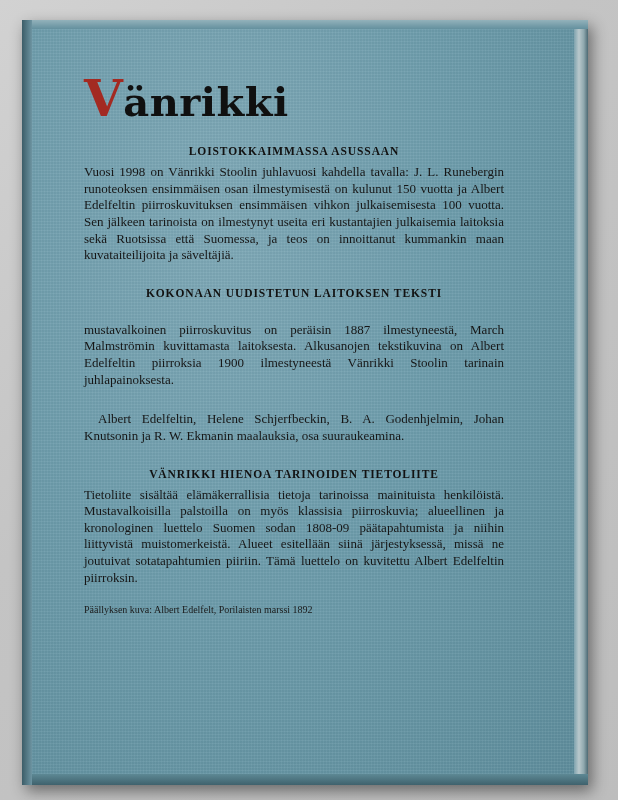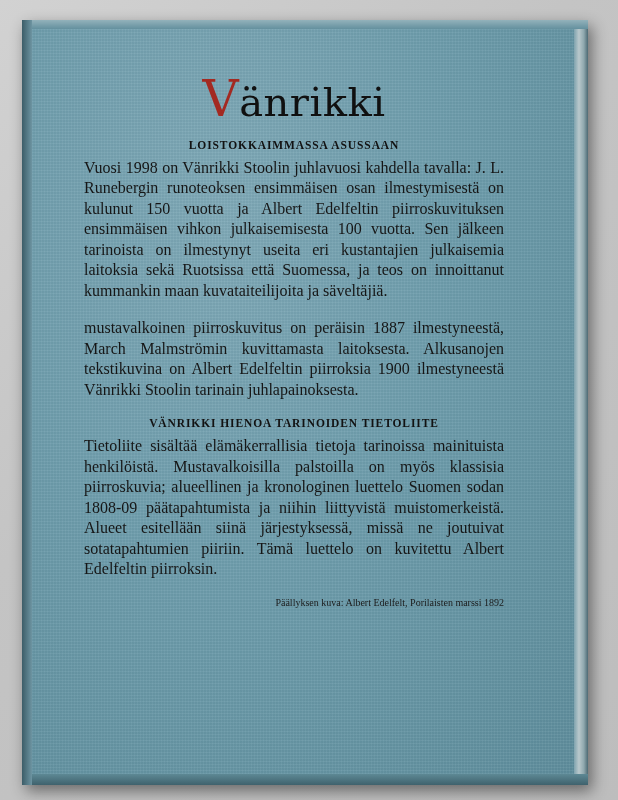--- a/index.html
+++ b/index.html
@@ -89,23 +89,23 @@
     position: absolute;
     left: 52px;
     top: 50px;
     width: 420px;
     color: #1a1a1a;
     z-index: 2;
   }
 
   
   .title {
-    text-align: center;
+    text-align: left;
     font-family: "DejaVu Serif", serif;
-    font-weight: normal;
+    font-weight: bold;
     line-height: 1.0;
     color: #101010;
     letter-spacing: 0.5px;
   }
   .title-line {
     display: block;
     font-size: 40px;
     margin-bottom: 4px;
     white-space: nowrap;
   }
@@ -115,44 +115,44 @@
   }
   .drop {
     color: #a32a22;
     font-size: 50px;
     line-height: 0.8;
     font-family: "DejaVu Serif", serif;
   }
   .title-line.second .drop { font-size: 47px; }
 
   
-  .section { margin-top: 17px; }
+  .section { margin-top: 23px; }
   .section-head {
     text-align: center;
     font-family: "Liberation Serif", serif;
     font-weight: bold;
     font-size: 11.5px;
     letter-spacing: 0.9px;
     margin-bottom: 7px;
     color: #121212;
   }
   .para {
-    font-size: 16px;
+    font-size: 13px;
     line-height: 1.28;
     text-align: justify;
     margin: 0 0 3px 0;
     color: #161616;
     hyphens: manual;
   }
   .para.indent { text-indent: 14px; }
   .first-para { margin-top: 0; }
   .credit {
     margin-top: 18px;
     font-size: 10px;
-    text-align: right;
+    text-align: left;
     color: #1b1b1b;
   }
 </style>
 </head>
 <body>
 
 <div id="page">
 
   <div class="book-outer">
     <div class="page-edge"></div>
@@ -166,27 +166,29 @@
         <div class="title">
           <span class="title-line"><span class="drop">V</span><span>änrikki</span></span>
         </div>
 
         <div class="section">
           <div class="section-head">LOISTOKKAIMMASSA ASUSSAAN</div>
           <p class="para first-para">Vuosi 1998 on Vänrikki Stoolin juhlavuosi kahdella tavalla: J. L. Runebergin runoteoksen ensimmäisen osan ilmestymisestä on kulunut 150 vuotta ja Albert Edelfeltin piirroskuvituksen ensimmäisen vihkon julkaisemisesta 100 vuotta. Sen jälkeen tarinoista on ilmestynyt useita eri kustantajien julkaisemia laitoksia sekä Ruotsissa että Suomessa, ja teos on innoittanut kummankin maan kuvataiteilijoita ja säveltäjiä.</p>
         </div>
 
         <div class="section">
+          <div class="section-head">KOKONAAN UUDISTETUN LAITOKSEN TEKSTI</div>
         </div>
 
         <div class="section">
           <p class="para first-para">mustavalkoinen piirroskuvitus on peräisin 1887 ilmestyneestä, March Malmströmin kuvittamasta laitoksesta. Alkusanojen tekstikuvina on Albert Edelfeltin piirroksia 1900 ilmestyneestä Vänrikki Stoolin tarinain juhlapainoksesta.</p>
         </div>
 
         <div class="section">
+          <p class="para indent">Albert Edelfeltin, Helene Schjerfbeckin, B. A. Godenhjelmin, Johan Knutsonin ja R. W. Ekmanin maalauksia, osa suuraukeamina.</p>
         </div>
 
         <div class="section">
           <div class="section-head">VÄNRIKKI HIENOA TARINOIDEN TIETOLIITE</div>
           <p class="para first-para">Tietoliite sisältää elämäkerrallisia tietoja tarinoissa mainituista henkilöistä. Mustavalkoisilla palstoilla on myös klassisia piirroskuvia; alueellinen ja kronologinen luettelo Suomen sodan 1808-09 päätapahtumista ja niihin liittyvistä muistomerkeistä. Alueet esitellään siinä järjestyksessä, missä ne joutuivat sotatapahtumien piiriin. Tämä luettelo on kuvitettu Albert Edelfeltin piirroksin.</p>
         </div>
 
         <div class="credit">Päällyksen kuva: Albert Edelfelt, Porilaisten marssi 1892</div>
 
       </div>

